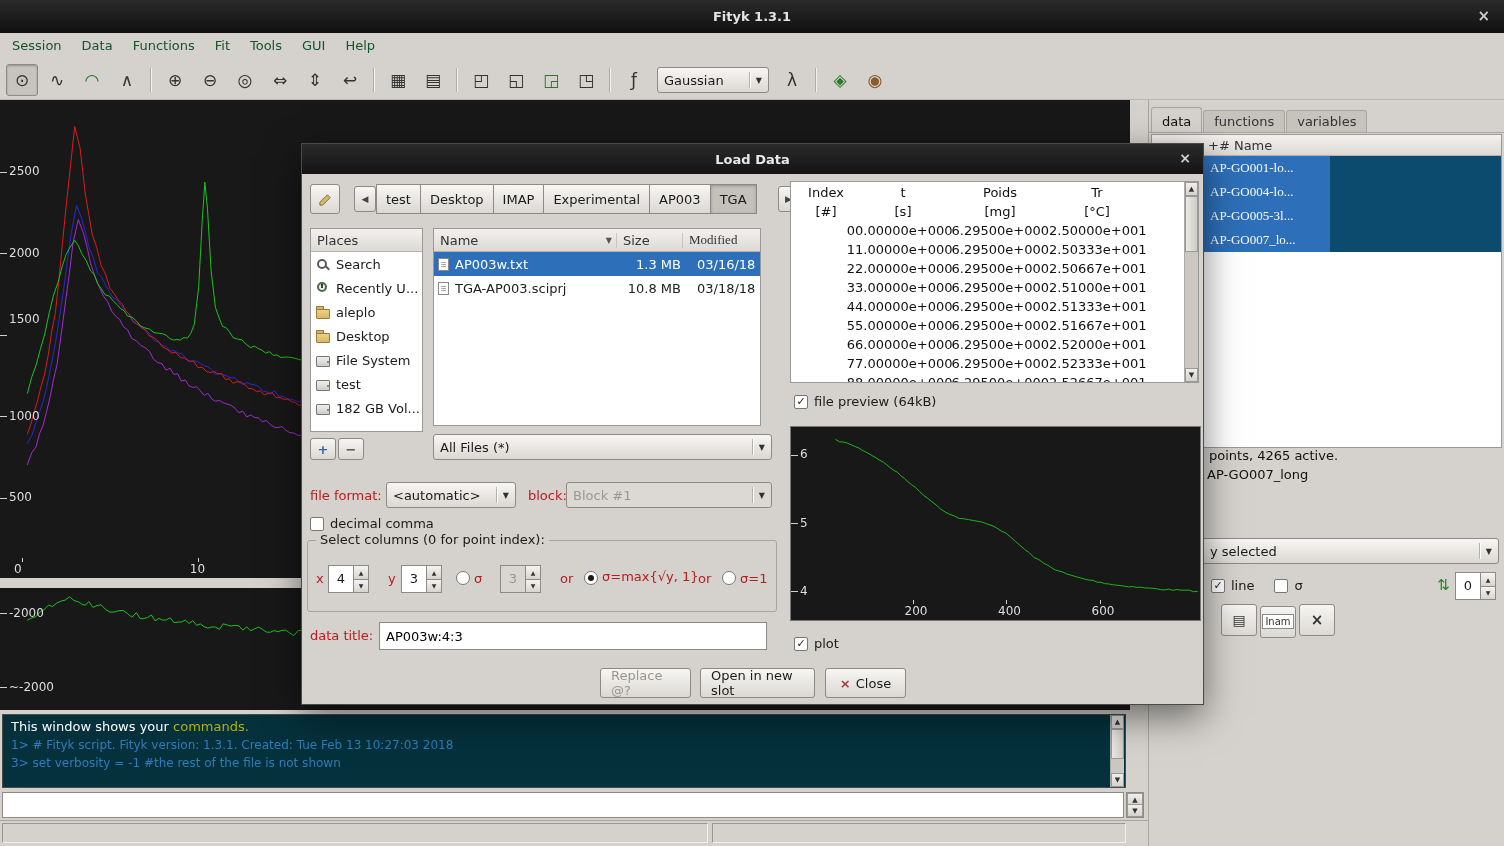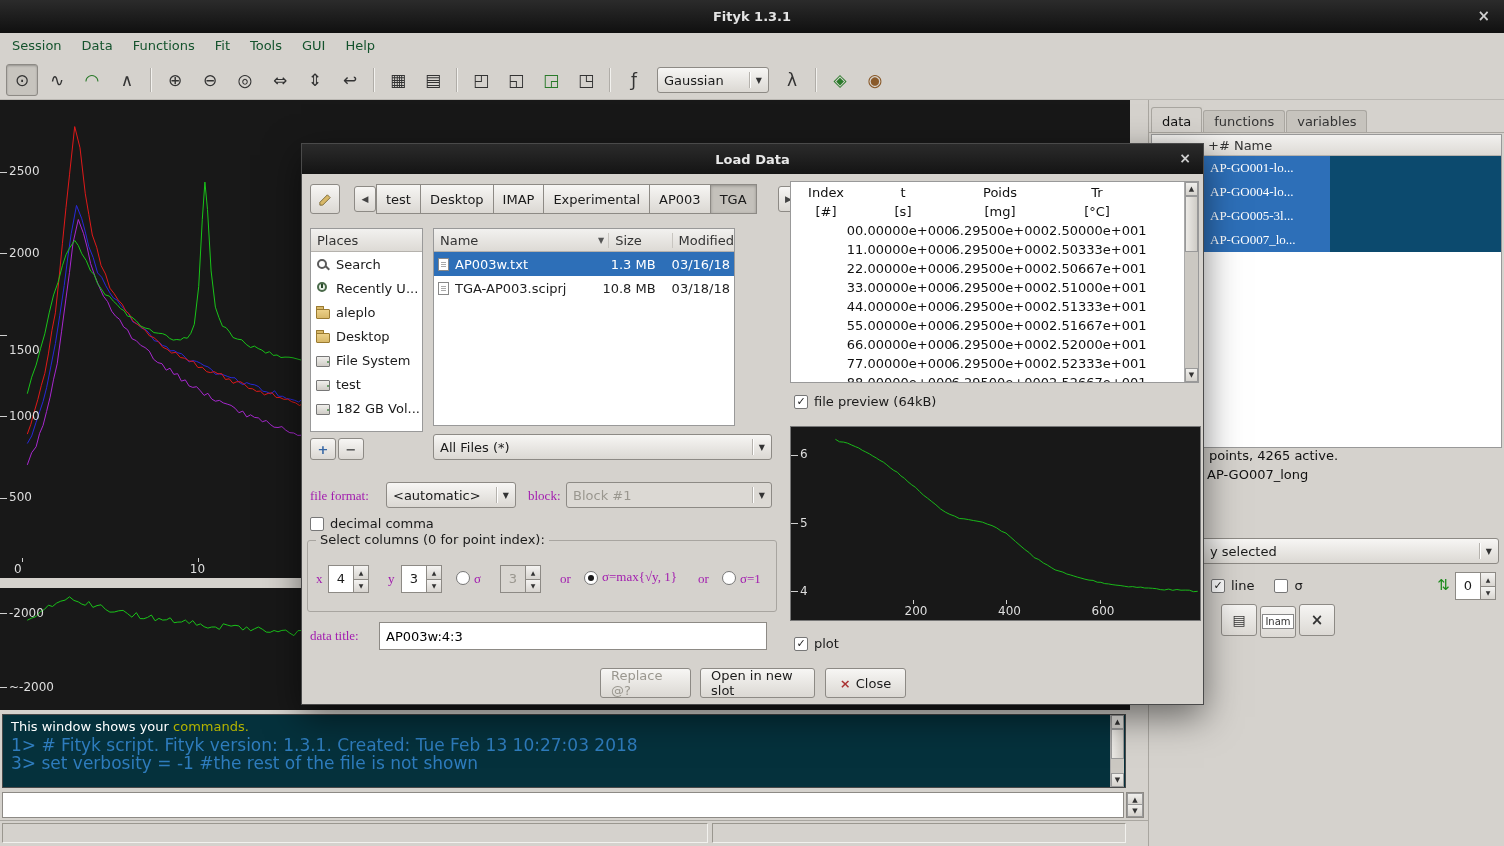--- a/index.html
+++ b/index.html
@@ -50,21 +50,21 @@
   .plotarea{position:absolute;background:#181818;overflow:hidden;}
   .plotarea svg{display:block;position:absolute;left:0;top:0;}
   .ticklab{position:absolute;color:#dedede;font-size:12px;}
   .ytickdash{position:absolute;left:0;width:7px;height:1px;background:#cfcfcf;}
   .xtickdash{position:absolute;bottom:16px;width:1px;height:4px;background:#cfcfcf;}
   
   .console{position:absolute;left:2px;top:714px;width:1124px;height:74px;background:#05313c;border:1px solid #4a4a4a;
            padding:3px 8px;box-sizing:border-box;overflow:hidden;}
   .cintro{font-size:13px;line-height:18px;color:#ffffff;white-space:nowrap;}
   .cintro .hl{color:#b3b300;}
-  .cline{font-size:17px;line-height:18px;color:#2e7cbd;white-space:nowrap;}
+  .cline{font-size:12px;line-height:18px;color:#2e7cbd;white-space:nowrap;}
   .cmdinput{position:absolute;left:2px;top:792px;width:1122px;height:26px;border:1px solid #8d8a85;background:#fff;
             padding:0 6px;box-sizing:border-box;font-family:inherit;font-size:13px;}
   .statusbar{position:absolute;left:0;top:820px;width:1504px;height:26px;background:#d5d2cd;border-top:1px solid #a9a6a0;box-sizing:border-box;}
   .sseg{position:absolute;top:2px;height:20px;border:1px solid;border-color:#9a978f #f2f1ee #f2f1ee #9a978f;box-sizing:border-box;}
   .mouseicon{position:relative;width:10px;height:14px;border:1px solid #555;border-radius:5px/6px;background:linear-gradient(#f8f8f8,#c8c8c8);display:inline-block;}
   .mouseicon::before{content:"";position:absolute;left:4px;top:0;width:1px;height:6px;background:#555;}
   
   .sidebar{position:absolute;left:1148px;top:100px;width:356px;height:746px;background:#d5d2cd;border-left:1px solid #a9a6a0;box-sizing:border-box;}
   .tabs{position:absolute;left:2px;top:4px;height:29px;display:flex;align-items:flex-end;}
   .tab{background:#c6c3bd;border:1px solid #a9a6a0;border-bottom:none;border-radius:3px 3px 0 0;padding:3px 10px 4px 10px;margin-right:1px;color:#333;}
@@ -97,36 +97,36 @@
   .place-item{height:24px;display:flex;align-items:center;gap:5px;padding-left:5px;white-space:nowrap;overflow:hidden;}
   .picon{position:relative;width:15px;height:13px;display:inline-block;flex:none;}
   .picon[data-icon="search"]::before{content:"";position:absolute;left:1px;top:1px;width:6px;height:6px;border:2px solid #5a5a5a;border-radius:50%;}
   .picon[data-icon="search"]::after{content:"";position:absolute;left:9px;top:9px;width:5px;height:2px;background:#5a5a5a;transform:rotate(45deg);}
   .picon[data-icon="clock"]::before{content:"";position:absolute;left:1px;top:0;width:10px;height:10px;border:2px solid #4a6a4a;border-radius:50%;background:#e8f0e8;box-sizing:border-box;}
   .picon[data-icon="clock"]::after{content:"";position:absolute;left:5px;top:2px;width:2px;height:4px;background:#2a4a2a;}
   .picon[data-icon="folder"]::before{content:"";position:absolute;left:0;top:0;width:6px;height:3px;background:#d8b868;border:1px solid #9a7a30;border-bottom:none;border-radius:1px 1px 0 0;}
   .picon[data-icon="folder"]::after{content:"";position:absolute;left:0;top:3px;width:12px;height:8px;background:linear-gradient(#ecd088,#d8b868);border:1px solid #9a7a30;border-radius:1px;}
   .picon[data-icon="drive"]::before{content:"";position:absolute;left:0;top:2px;width:12px;height:9px;background:linear-gradient(#f0efec,#cfccc6);border:1px solid #777;border-radius:1px;}
   .picon[data-icon="drive"]::after{content:"";position:absolute;right:2px;top:7px;width:2px;height:2px;background:#4a8a4a;border-radius:50%;}
-  .filesbox{position:absolute;left:131px;top:84px;width:302px;height:198px;background:#fff;border:1px solid #999;box-sizing:border-box;overflow:hidden;}
+  .filesbox{position:absolute;left:131px;top:84px;width:328px;height:198px;background:#fff;border:1px solid #999;box-sizing:border-box;overflow:hidden;}
   .flhead{display:flex;height:22px;background:linear-gradient(#f2f1ef,#dddad5);border-bottom:1px solid #b5b2ad;align-items:center;color:#333;}
   .flhead .h1{width:183px;padding-left:6px;border-right:1px solid #c8c5c0;display:flex;align-items:center;box-sizing:border-box;}
   .flhead .h2{width:66px;padding-left:6px;border-right:1px solid #c8c5c0;box-sizing:border-box;}
-  .flhead .h3{padding-left:6px;}
+  .flhead .h3{padding-left:6px;font-family:Liberation Serif, serif;}
   .sortarrow{margin-left:auto;margin-right:4px;font-size:8px;color:#555;}
   .filerow{display:flex;align-items:center;height:24px;padding:0 4px;color:#222;}
   .filerow.selected{background:#2d6fb8;color:#fff;}
   .docicon{position:relative;width:11px;height:13px;background:#fff;border:1px solid #888;display:inline-block;flex:none;box-sizing:border-box;}
   .docicon::before{content:"";position:absolute;left:2px;top:3px;width:5px;height:1px;background:#aaa;box-shadow:0 2px 0 #aaa,0 4px 0 #aaa;}
   .fname{margin-left:6px;width:156px;overflow:hidden;white-space:nowrap;}
   .fsize{width:70px;text-align:right;}
   .fmod{margin-left:16px;}
   .group{position:absolute;border:1px solid #a8a5a0;border-radius:3px;}
   .legend{position:absolute;top:-9px;left:8px;background:#d5d2cd;padding:0 4px;}
-  .dlabel{position:absolute;color:#a21caf;white-space:nowrap;font-family:Liberation Serif, serif;}
+  .dlabel{position:absolute;color:#b91c1c;white-space:nowrap;}
   .txtinput{position:absolute;border:1px solid #8d8a85;background:#fff;padding:0 6px;box-sizing:border-box;font-family:inherit;font-size:13px;}
   .pvbox{position:absolute;left:488px;top:37px;width:409px;height:202px;background:#fff;border:1px solid #999;box-sizing:border-box;overflow:hidden;padding:1px 0 0 6px;}
   .pvrow{display:flex;height:19px;line-height:19px;color:#111;}
   .pvrow span:nth-child(1){width:58px;text-align:right;}
   .pvrow span:nth-child(2){width:96px;text-align:right;}
   .pvrow span:nth-child(3){width:98px;text-align:right;}
   .pvrow span:nth-child(4){width:96px;text-align:right;}
   .pvrow span.pvh{text-align:center;}
   .cbrow{position:absolute;display:flex;align-items:center;gap:6px;}
 </style>
@@ -210,21 +210,21 @@
         <polyline points="27.3,343.5 31.7,335.9 36.1,322.2 39.6,311.8 43.1,301.3 46.6,287.7 51.0,265.7 55.4,243.5 59.8,215.2 64.2,185.6 67.7,158.0 71.2,133.7 76.5,105.4 81.8,118.8 85.3,131.9 88.8,146.7 93.2,157.5 97.6,172.9 101.7,177.2 105.8,185.8 109.9,192.9 113.4,198.0 117.0,200.0 120.5,205.1 124.0,208.7 128.4,213.4 132.8,221.9 137.2,223.9 141.6,228.0 145.8,229.6 150.0,234.3 154.2,240.7 158.5,241.6 162.7,245.5 166.5,246.6 170.2,250.9 174.0,250.6 177.8,252.8 181.5,253.7 185.3,257.3 189.1,262.0 192.8,260.6 196.6,261.4 200.4,263.2 204.1,265.6 207.9,266.8 211.7,269.7 215.4,274.3 219.4,273.9 223.3,274.8 227.2,276.3 231.1,277.7 235.0,277.8 238.9,282.2 242.8,284.6 246.7,282.6 250.6,284.2 254.6,284.8 258.6,286.6 262.6,291.2 266.6,291.8 270.6,293.9 274.6,290.8 278.6,296.3 282.6,296.3 286.6,298.5 290.6,299.2 294.6,300.3 298.6,302.0 302.6,299.1 306.6,302.2 310.6,301.7 314.6,305.9 318.6,305.7 322.6,305.5 326.6,304.8 330.6,307.0 334.6,310.9 338.6,312.0 342.6,312.0 346.7,310.7 350.7,310.8 354.8,313.4 358.9,315.4 362.9,313.3 367.0,313.3 371.0,315.8 375.1,316.3 379.1,320.0 383.2,316.9 387.3,319.8 391.3,321.0 395.2,318.3 399.1,322.7 403.0,321.1 407.0,320.3 410.9,325.5 414.8,324.4 418.7,322.5 422.6,324.0 426.5,323.8 430.4,325.7 434.3,328.7 438.2,326.6 442.1,330.3 446.0,328.6 449.9,331.1 453.9,328.6 457.8,332.4 461.7,330.6 465.6,332.7 469.5,332.7 473.4,334.2 477.3,332.7 481.2,334.2 485.1,335.0 489.0,334.5 492.9,335.7 496.8,334.6 500.8,336.7 504.7,338.0 508.6,337.5 512.5,336.2 516.4,336.1 520.3,338.7 524.2,340.4 528.1,341.4 532.0,338.4 536.0,340.1 540.0,341.8 544.0,338.3 548.0,339.7 552.0,341.8 556.0,339.7 560.0,341.7 564.0,343.0 568.0,342.7 572.0,342.3 576.0,345.9 580.0,341.6 584.0,343.0 588.0,345.6 592.0,347.3 596.0,344.8 600.0,345.2 604.0,346.9 608.0,347.8 612.0,348.4 616.0,347.1 620.0,347.1 624.0,345.5 628.1,346.8 632.1,347.0 636.2,348.1 640.3,351.3 644.3,346.9 648.4,348.4 652.4,348.0 656.5,348.9 660.5,352.2 664.6,348.1 668.7,349.2 672.7,352.2 676.8,352.3 680.8,352.7 684.9,351.5 689.0,351.3 693.0,353.6 697.1,354.5 701.1,354.2 705.2,354.1 709.3,355.2 713.3,355.6 717.4,354.8 721.4,355.9 725.5,353.9 729.5,354.6 733.4,352.6 737.4,357.1 741.4,353.2 745.3,357.1 749.3,357.2 753.3,355.3 757.3,355.0 761.2,354.4 765.2,357.9 769.2,358.3 773.1,354.7 777.1,355.4 781.1,356.8 785.1,358.0 789.0,355.0 793.0,356.0 797.0,356.5 800.9,356.8 804.9,359.6 808.9,357.0 812.9,357.6 816.8,359.0 820.8,361.1 824.8,360.4 828.7,357.0 832.7,360.4 836.7,359.7 840.7,359.9 844.6,357.5 848.6,358.0 852.6,362.0 856.6,357.8 860.7,358.5 864.7,362.6 868.7,358.1 872.7,361.5 876.7,362.1 880.8,359.9 884.8,360.5 888.8,361.9 892.8,361.3 896.8,363.5 900.9,363.2 904.9,363.7 908.9,363.7 912.9,364.0 916.9,361.0 921.0,360.5 925.0,361.7 929.0,363.5 933.0,360.6 937.0,361.7 941.1,364.6 945.1,365.1 949.1,362.0 953.1,364.2 957.1,363.0 961.2,364.1 965.2,365.6 969.2,365.4 973.2,362.3 977.2,364.2 981.3,365.8 985.3,363.9 989.3,364.7 993.3,363.3 997.3,362.8 1001.4,363.8 1005.4,364.3 1009.4,366.4 1013.4,366.4 1017.4,362.7 1021.5,365.9 1025.5,362.4 1029.5,362.6 1033.5,362.3 1037.5,365.1 1041.6,367.2 1045.6,365.0 1049.6,363.5 1053.6,362.6 1057.6,367.2 1061.7,363.4 1065.7,366.6 1069.7,364.8 1073.7,363.8 1077.7,367.6 1081.8,363.6 1085.8,363.5 1089.8,366.9 1093.8,366.8 1097.8,367.7 1101.9,367.0 1105.9,365.3 1109.9,368.1 1113.9,367.7 1117.9,364.3 1122.0,364.5 1126.0,366.6 1130.0,366.4" fill="none" stroke="#2828d8" stroke-width="1"></polyline>
         <polyline points="27.3,364.9 31.7,352.7 36.1,346.8 39.6,333.4 43.1,325.3 46.6,311.4 50.1,297.2 53.6,279.2 57.2,263.8 61.6,231.2 66.0,198.1 69.5,172.3 73.0,143.0 78.3,119.5 83.5,133.5 87.1,147.1 90.6,163.6 95.0,176.4 99.4,187.2 103.5,196.3 107.6,201.6 111.7,211.2 115.6,216.2 119.6,219.4 123.6,226.9 127.5,229.7 131.9,238.7 136.3,240.7 140.7,245.3 145.1,247.6 149.3,251.1 153.5,259.2 157.8,262.6 162.0,263.7 166.2,270.2 170.0,268.2 173.8,274.4 177.6,273.7 181.4,281.1 185.3,279.9 189.1,286.0 192.8,287.4 196.6,286.7 200.4,290.8 204.1,295.4 207.9,293.3 211.7,299.0 215.4,301.2 219.4,300.4 223.3,302.9 227.2,304.1 231.1,305.4 235.0,308.2 238.9,312.7 242.8,311.1 246.7,317.0 250.6,314.8 254.5,317.4 258.4,317.9 262.3,321.7 266.3,320.5 270.2,324.4 274.1,327.2 278.0,327.5 281.9,326.6 285.8,330.2 289.8,332.7 293.8,333.0 297.8,335.4 301.8,335.2 305.8,336.6 309.8,335.3 313.8,336.5 317.8,340.0 321.8,338.7 325.8,339.9 329.8,345.2 333.8,345.1 337.8,345.8 341.8,346.3 345.8,349.4 349.8,347.2 353.7,349.2 357.7,351.1 361.7,350.8 365.7,351.9 369.7,353.6 373.7,353.5 377.8,357.4 381.9,353.6 385.9,358.6 390.0,355.7 394.0,360.7 398.1,361.3 402.1,359.4 406.2,359.7 410.3,360.9 414.3,361.2 418.4,364.3 422.4,365.1 426.5,366.4 430.4,365.5 434.3,366.8 438.2,369.6 442.1,366.5 446.0,368.7 449.9,367.5 453.9,368.1 457.8,371.2 461.7,370.9 465.6,369.8 469.5,373.8 473.4,374.8 477.3,374.4 481.2,376.7 485.1,374.7 489.0,374.9 492.9,376.9 496.8,378.1 500.8,376.5 504.7,377.9 508.6,379.8 512.5,380.5 516.4,381.7 520.3,379.6 524.2,382.0 528.1,383.1 532.0,383.0 535.9,380.7 539.8,380.9 543.7,381.2 547.7,381.3 551.6,384.2 555.5,382.4 559.4,387.0 563.3,383.3 567.2,386.1 571.2,385.1 575.2,386.2 579.2,386.4 583.2,389.2 587.2,388.0 591.2,386.7 595.2,390.1 599.2,391.0 603.2,388.5 607.2,388.9 611.2,389.7 615.2,389.4 619.2,391.2 623.2,392.3 627.2,393.3 631.2,391.8 635.2,390.0 639.1,390.5 643.1,391.1 647.1,393.7 651.1,394.9 655.1,394.7 659.2,392.7 663.3,392.4 667.3,396.7 671.4,395.8 675.4,395.5 679.5,397.7 683.5,397.0 687.6,398.3 691.7,394.2 695.7,396.7 699.8,399.1 703.8,397.1 707.9,396.6 712.0,395.9 716.0,398.7 720.1,400.8 724.1,397.5 728.2,399.8 732.3,399.7 736.3,400.3 740.4,399.0 744.4,400.3 748.5,398.7 752.5,400.4 756.6,399.4 760.7,403.3 764.6,399.6 768.6,402.9 772.6,403.4 776.5,401.7 780.5,404.0 784.5,402.9 788.5,403.0 792.4,401.9 796.4,402.2 800.4,400.9 804.3,401.2 808.3,404.1 812.3,401.7 816.3,402.2 820.2,406.2 824.2,401.9 828.2,405.5 832.1,404.3 836.1,403.0 840.1,407.6 844.1,404.9 848.0,407.3 852.0,407.1 856.0,408.1 859.9,406.7 863.9,406.7 867.9,405.2 871.9,408.5 875.8,407.3 879.8,406.9 883.8,408.0 887.7,405.6 891.7,405.5 895.7,407.1 899.7,407.8 903.6,407.1 907.6,407.9 911.6,408.4 915.5,407.2 919.5,409.9 923.5,406.1 927.5,410.1 931.4,409.5 935.4,408.0 939.4,406.9 943.3,407.5 947.3,409.2 951.3,410.0 955.3,408.1 959.2,407.7 963.2,407.6 967.2,412.2 971.1,408.7 975.1,411.0 979.1,411.5 983.1,410.8 987.0,408.2 991.0,409.0 995.0,409.4 998.9,412.6 1002.9,410.4 1006.9,413.1 1010.9,410.5 1014.8,413.6 1018.8,412.9 1022.8,410.9 1026.7,413.7 1030.7,410.5 1034.7,409.7 1038.7,413.9 1042.6,412.5 1046.6,410.2 1050.6,410.3 1054.5,412.6 1058.5,413.4 1062.5,413.9 1066.5,410.0 1070.4,410.2 1074.4,412.7 1078.4,411.2 1082.3,411.2 1086.3,413.4 1090.3,414.1 1094.3,411.0 1098.2,414.2 1102.2,411.7 1106.2,415.4 1110.1,413.6 1114.1,413.6 1118.1,411.7 1122.1,415.4 1126.0,414.8 1130.0,413.6" fill="none" stroke="#a828d0" stroke-width="1"></polyline>
         <polyline points="27.3,334.1 30.8,324.4 34.3,311.6 37.8,299.6 41.3,285.6 44.8,273.4 48.4,253.9 51.9,230.6 55.4,212.8 58.9,179.8 62.4,143.7 66.0,107.4 69.5,74.8 74.7,26.6 80.0,47.8 85.3,93.8 88.8,114.4 92.3,135.0 96.7,147.3 101.1,165.6 105.5,174.0 109.9,188.2 114.0,193.4 118.1,199.9 122.2,204.2 125.8,211.2 129.3,214.0 132.8,220.9 136.3,223.7 140.7,226.6 145.1,230.1 149.5,235.9 153.9,237.6 158.3,241.5 162.7,247.2 167.1,249.2 171.5,253.0 175.9,252.4 180.3,257.5 184.7,258.2 189.1,261.0 193.5,261.4 197.9,267.5 202.3,267.3 206.7,271.7 210.4,272.6 214.2,271.6 218.0,273.8 221.7,273.6 225.5,279.5 229.3,278.8 233.0,283.3 236.9,281.7 240.9,281.9 244.8,284.7 248.7,288.4 252.6,288.8 256.5,291.4 260.4,291.1 264.3,294.9 268.2,293.4 272.1,292.8 276.0,297.4 279.9,297.5 283.8,299.3 287.8,299.2 291.7,301.7 295.6,302.9 299.5,305.5 303.4,303.4 307.3,305.3 311.2,308.6 315.1,305.9 319.0,306.7 322.9,309.3 326.8,312.3 330.7,314.0 334.7,312.6 338.6,311.2 342.6,315.6 346.7,313.2 350.7,317.1 354.8,317.9 358.9,317.2 362.9,316.2 367.0,317.3 371.0,318.9 375.1,321.6 379.1,318.6 383.2,321.2 387.3,322.0 391.3,320.8 395.4,321.7 399.4,324.4 403.5,325.0 407.6,325.0 411.6,326.7 415.7,327.1 419.7,324.6 423.8,329.7 427.9,326.9 431.9,329.1 436.0,328.1 440.0,328.3 444.1,328.1 448.0,329.9 451.9,328.6 455.8,329.0 459.7,330.8 463.6,331.6 467.5,333.2 471.4,330.8 475.4,333.3 479.3,330.9 483.2,333.6 487.1,333.4 491.0,334.8 494.9,333.7 498.8,334.8 502.7,337.0 506.6,337.3 510.5,334.5 514.4,336.5 518.4,334.2 522.4,338.9 526.4,335.6 530.4,337.2 534.4,335.9 538.4,339.0 542.4,336.2 546.4,339.3 550.4,336.2 554.4,339.1 558.4,337.0 562.4,338.2 566.4,337.7 570.4,338.8 574.4,340.1 578.4,340.6 582.4,341.0 586.4,341.3 590.4,340.5 594.4,340.9 598.4,342.2 602.4,342.2 606.4,341.0 610.5,340.0 614.5,340.2 618.6,343.1 622.7,339.4 626.7,341.6 630.8,340.1 634.8,343.7 638.9,343.1 643.0,343.5 647.0,344.7 651.1,340.5 655.1,340.3 659.2,343.6 663.3,341.0 667.3,342.7 671.4,344.7 675.4,342.9 679.5,341.8 683.5,343.8 687.6,345.9 691.7,342.8 695.7,345.1 699.8,346.1 703.8,345.7 707.9,342.9 711.9,342.3 715.8,345.1 719.8,344.8 723.8,343.3 727.8,345.0 731.7,346.9 735.7,346.5 739.7,346.7 743.6,346.3 747.6,343.5 751.6,343.9 755.6,345.1 759.5,343.0 763.5,347.2 767.5,343.6 771.4,347.9 775.4,348.0 779.4,344.6 783.4,343.9 787.3,346.8 791.3,344.4 795.3,345.3 799.2,348.4 803.2,345.1 807.2,345.8 811.2,344.9 815.1,346.4 819.1,348.0 823.1,347.7 827.0,345.8 831.0,344.6 835.0,346.3 839.1,345.3 843.1,349.1 847.1,346.5 851.1,345.3 855.1,346.3 859.2,346.9 863.2,346.3 867.2,348.2 871.2,348.8 875.2,347.0 879.3,349.0 883.3,347.4 887.3,349.2 891.3,345.5 895.3,347.1 899.4,348.1 903.4,345.6 907.4,348.4 911.4,345.8 915.4,347.9 919.5,349.7 923.5,349.0 927.5,348.7 931.5,345.9 935.5,349.2 939.6,348.0 943.6,348.7 947.6,348.1 951.6,347.8 955.6,350.4 959.7,349.4 963.7,346.6 967.7,350.9 971.7,346.9 975.7,350.5 979.6,350.2 983.6,351.0 987.5,346.4 991.5,347.0 995.5,348.2 999.4,349.6 1003.4,349.0 1007.3,348.8 1011.3,346.4 1015.2,350.8 1019.2,349.5 1023.2,349.1 1027.1,350.7 1031.1,348.0 1035.0,350.9 1039.0,350.1 1042.9,350.1 1046.9,351.3 1050.9,347.2 1054.8,350.1 1058.8,347.7 1062.7,349.8 1066.7,348.6 1070.6,350.5 1074.6,348.4 1078.6,346.9 1082.5,350.2 1086.5,348.0 1090.4,346.9 1094.4,351.0 1098.3,348.0 1102.3,351.0 1106.3,350.3 1110.2,349.8 1114.2,348.9 1118.1,348.5 1122.1,349.0 1126.0,349.6 1130.0,349.3" fill="none" stroke="#e01818" stroke-width="1"></polyline>
         <polyline points="27.3,293.7 31.7,277.2 36.1,265.1 40.5,248.7 44.8,233.8 49.2,212.9 53.6,194.9 58.0,182.5 62.4,165.7 66.0,154.7 69.5,148.1 74.7,140.4 78.3,145.5 81.8,153.8 86.2,160.5 90.6,171.0 94.1,174.4 97.6,183.7 101.1,188.6 105.2,194.9 109.3,196.1 113.4,201.2 117.0,204.5 120.5,208.6 124.0,210.6 127.5,216.1 131.9,217.1 136.3,220.9 140.7,226.0 145.1,228.0 149.5,229.0 153.9,232.6 158.3,233.2 162.7,233.7 166.2,235.2 169.7,238.4 173.2,240.1 176.8,239.5 180.3,240.0 183.8,237.6 187.3,238.2 190.8,233.4 194.3,224.3 198.7,186.6 202.3,119.4 204.9,82.1 207.5,109.5 211.1,170.9 215.4,207.2 219.0,217.7 222.5,226.3 226.0,227.6 229.5,231.9 233.0,237.5 237.4,239.1 241.8,239.8 246.2,244.4 250.6,247.5 254.4,246.1 258.2,248.5 261.9,250.1 265.7,253.1 269.5,251.7 273.2,255.4 277.0,255.0 281.0,257.5 285.0,257.1 289.0,257.2 293.0,257.8 297.0,258.9 301.0,260.0 305.0,261.1 309.0,260.4 313.0,260.6 317.0,260.4 321.0,262.1 325.0,264.1 329.1,265.2 333.1,264.2 337.2,266.4 341.3,264.5 345.3,265.4 349.4,264.9 353.4,264.2 357.5,264.7 361.6,266.4 365.6,267.6 369.7,266.4 373.7,269.3 377.6,266.4 381.6,268.6 385.5,269.5 389.4,268.6 393.3,269.4 397.2,267.9 401.1,269.0 405.0,270.4 408.9,268.8 412.8,269.0 416.7,270.5 420.6,273.1 424.5,270.6 428.5,270.0 432.4,273.6 436.3,273.2 440.2,273.2 444.1,272.7 448.1,271.3 452.1,271.9 456.1,274.6 460.1,272.0 464.1,274.0 468.1,275.3 472.1,274.4 476.1,275.9 480.1,273.8 484.1,273.9 488.1,274.7 492.1,275.2 496.0,275.1 500.0,273.5 504.0,276.1 508.0,276.8 512.0,276.8 516.0,275.8 520.0,275.0 524.0,277.3 528.0,274.4 532.0,277.2 536.1,276.4 540.1,277.5 544.2,277.1 548.3,274.9 552.3,276.6 556.4,277.9 560.4,276.2 564.5,278.3 568.6,275.9 572.6,278.3 576.7,276.5 580.7,278.6 584.8,278.7 588.8,278.3 592.9,275.6 597.0,278.8 601.0,276.7 605.1,276.5 609.1,279.6 613.2,275.9 617.3,279.4 621.3,277.5 625.4,279.8 629.4,279.8 633.5,278.0 637.5,277.9 641.5,277.7 645.5,280.2 649.5,276.8 653.4,280.0 657.4,278.0 661.4,278.2 665.3,278.2 669.3,277.4 673.3,278.4 677.3,278.1 681.2,277.2 685.2,281.0 689.2,278.5 693.1,278.0 697.1,278.4 701.1,279.6 705.1,278.6 709.0,280.9 713.0,278.3 717.0,281.3 720.9,277.6 724.9,277.7 728.9,280.9 732.9,278.1 736.8,279.5 740.8,279.6 744.8,279.3 748.7,278.5 752.7,281.9 756.7,280.1 760.7,281.0 764.7,279.0 768.7,278.2 772.7,280.5 776.7,282.2 780.8,278.7 784.8,281.2 788.8,278.9 792.8,278.8 796.8,282.2 800.9,282.4 804.9,279.2 808.9,282.3 812.9,281.9 816.9,279.6 821.0,279.2 825.0,282.5 829.0,279.3 833.0,282.5 837.0,279.1 841.1,280.0 845.1,281.6 849.1,279.9 853.1,279.2 857.1,280.2 861.2,280.1 865.2,282.8 869.2,279.9 873.2,282.5 877.2,282.2 881.3,282.4 885.3,281.2 889.3,283.0 893.3,282.4 897.3,281.5 901.4,280.7 905.4,281.0 909.4,280.8 913.4,280.3 917.4,280.2 921.4,282.5 925.4,283.5 929.4,283.4 933.5,280.4 937.5,280.8 941.5,282.4 945.5,281.2 949.5,282.1 953.5,284.0 957.5,282.8 961.5,282.6 965.5,284.1 969.6,280.4 973.6,282.1 977.6,282.6 981.6,283.8 985.6,284.0 989.6,282.4 993.6,284.2 997.6,282.8 1001.6,282.7 1005.7,284.3 1009.7,283.0 1013.7,283.9 1017.7,282.6 1021.7,281.8 1025.7,281.3 1029.7,281.6 1033.7,281.6 1037.7,280.7 1041.8,283.2 1045.8,283.8 1049.8,283.3 1053.8,282.2 1057.8,281.1 1061.8,281.8 1065.8,282.2 1069.8,282.5 1073.8,283.7 1077.9,281.4 1081.9,282.0 1085.9,285.0 1089.9,281.8 1093.9,281.7 1097.9,282.7 1101.9,284.6 1105.9,284.8 1109.9,284.5 1114.0,282.6 1118.0,282.7 1122.0,283.9 1126.0,283.2 1130.0,283.3" fill="none" stroke="#18c418" stroke-width="1"></polyline>
       </svg>
       <div class="ytickdash" style="top: 71.8354px;"></div>
       <div class="ticklab" style="left: 9px; top: 64.3354px;">2500</div>
       <div class="ytickdash" style="top: 153.294px;"></div>
       <div class="ticklab" style="left: 9px; top: 145.794px;">2000</div>
       <div class="ytickdash" style="top: 234.753px;"></div>
-      <div class="ticklab" style="left: 9px; top: 243px;">1500</div>
+      <div class="ticklab" style="left: 9px; top: 212px;">1500</div>
       <div class="ytickdash" style="top: 316.212px;"></div>
       <div class="ticklab" style="left: 9px; top: 308.712px;">1000</div>
       <div class="ytickdash" style="top: 397.67px;"></div>
       <div class="ticklab" style="left: 9px; top: 390.17px;">500</div>
       <div class="xtickdash" style="left: 21.9844px;"></div>
       <div class="ticklab" style="left: 13.9844px; bottom: 2px;">0</div>
       <div class="xtickdash" style="left: 197.86px;"></div>
       <div class="ticklab" style="left: 189.86px; bottom: 2px;">10</div>
     </div>
 

